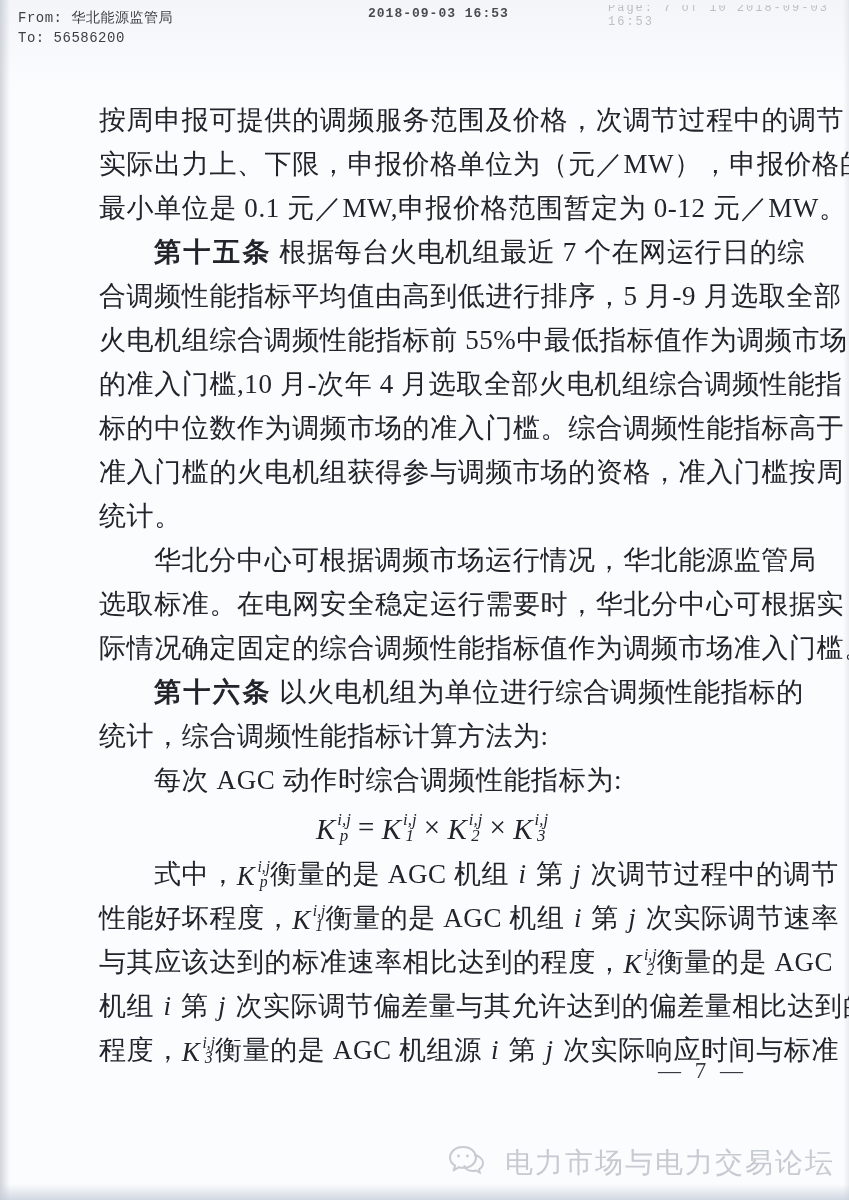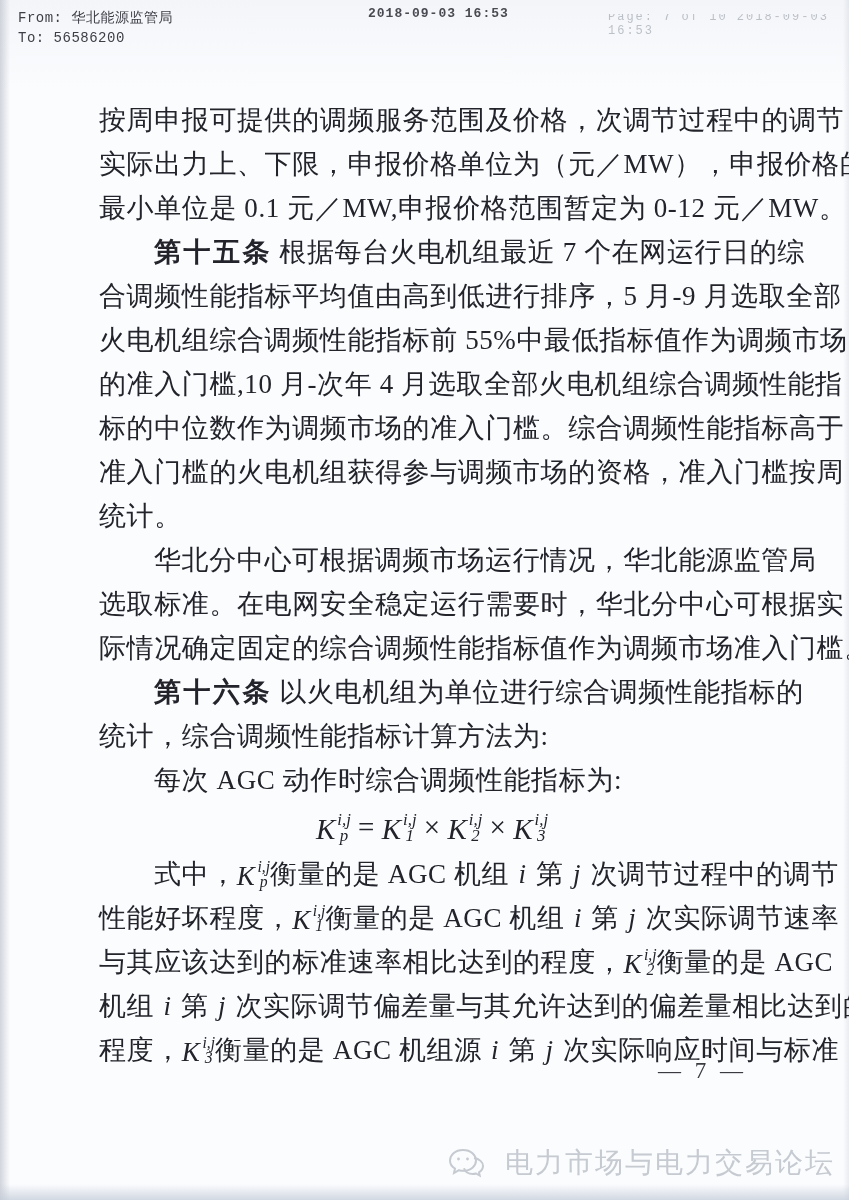--- a/index.html
+++ b/index.html
@@ -17,21 +17,21 @@
     background:linear-gradient(to left,rgba(200,205,214,.35),rgba(200,205,214,0));}
   .wash{position:absolute;left:0;top:0;width:100%;height:90px;
     background:linear-gradient(to bottom,rgba(228,232,238,.35),rgba(228,232,238,0));}
 
   
   .fax-header{position:absolute;top:0;left:0;width:100%;height:60px;
     font-family:"Liberation Mono","DejaVu Sans Mono",monospace;color:#3e3e47;}
   .fax-from{position:absolute;top:9px;left:18px;font-size:14px;font-weight:normal;letter-spacing:.5px;}
   .fax-to{position:absolute;top:30px;left:18px;font-size:14px;letter-spacing:.5px;}
   .fax-datetime{position:absolute;top:6px;left:368px;font-size:13px;font-weight:bold;letter-spacing:1px;color:#4a4a52;text-align:right;}
-  .fax-pageinfo{position:absolute;top:10px;left:608px;font-size:12px;letter-spacing:2px;
+  .fax-pageinfo{position:absolute;top:1px;left:608px;font-size:12px;letter-spacing:2px;
     color:#8d949e;opacity:.55;clip-path:inset(4px 0 0 0);}
 
   
   .doc-body{position:absolute;left:99px;top:98px;width:666px;
     color:#23232b;font-size:27px;}
   .line{height:44px;line-height:44px;white-space:nowrap;letter-spacing:.6px;}
   .line.indent{padding-left:55px;}
   .line.math{height:50px;line-height:50px;text-align:center;font-size:29px;letter-spacing:0;}
   .line b{font-weight:700;letter-spacing:2.5px;}
   .var{font-style:italic;padding:0 2px;font-family:"Liberation Serif","DejaVu Serif",serif;}
@@ -39,21 +39,21 @@
   .kb{font-style:italic;}
   .ss{display:inline-flex;flex-direction:column;font-size:0.58em;line-height:.95;
     margin-left:2px;text-align:center;transform:translateY(-1px);}
   .ss .sup,.ss .sub{font-style:italic;letter-spacing:0;}
 
   
   .page-number{position:absolute;top:1058px;left:0;width:747px;text-align:right;
     font-size:23px;color:#3a3a40;letter-spacing:4px;}
 
   
-  .footer-mark{position:absolute;top:1144px;right:14px;display:flex;align-items:center;gap:20px;
+  .footer-mark{position:absolute;top:1144px;right:14px;display:flex;align-items:flex-start;gap:20px;
     color:#c6cad1;font-size:28px;letter-spacing:2px;
     font-family:Liberation Serif, serif;}
   .footer-mark svg{display:block;}
 </style>
 </head>
 <body>
 
 <div class="wash"></div>
 <div class="edge-left"></div>
 <div class="edge-right"></div>

